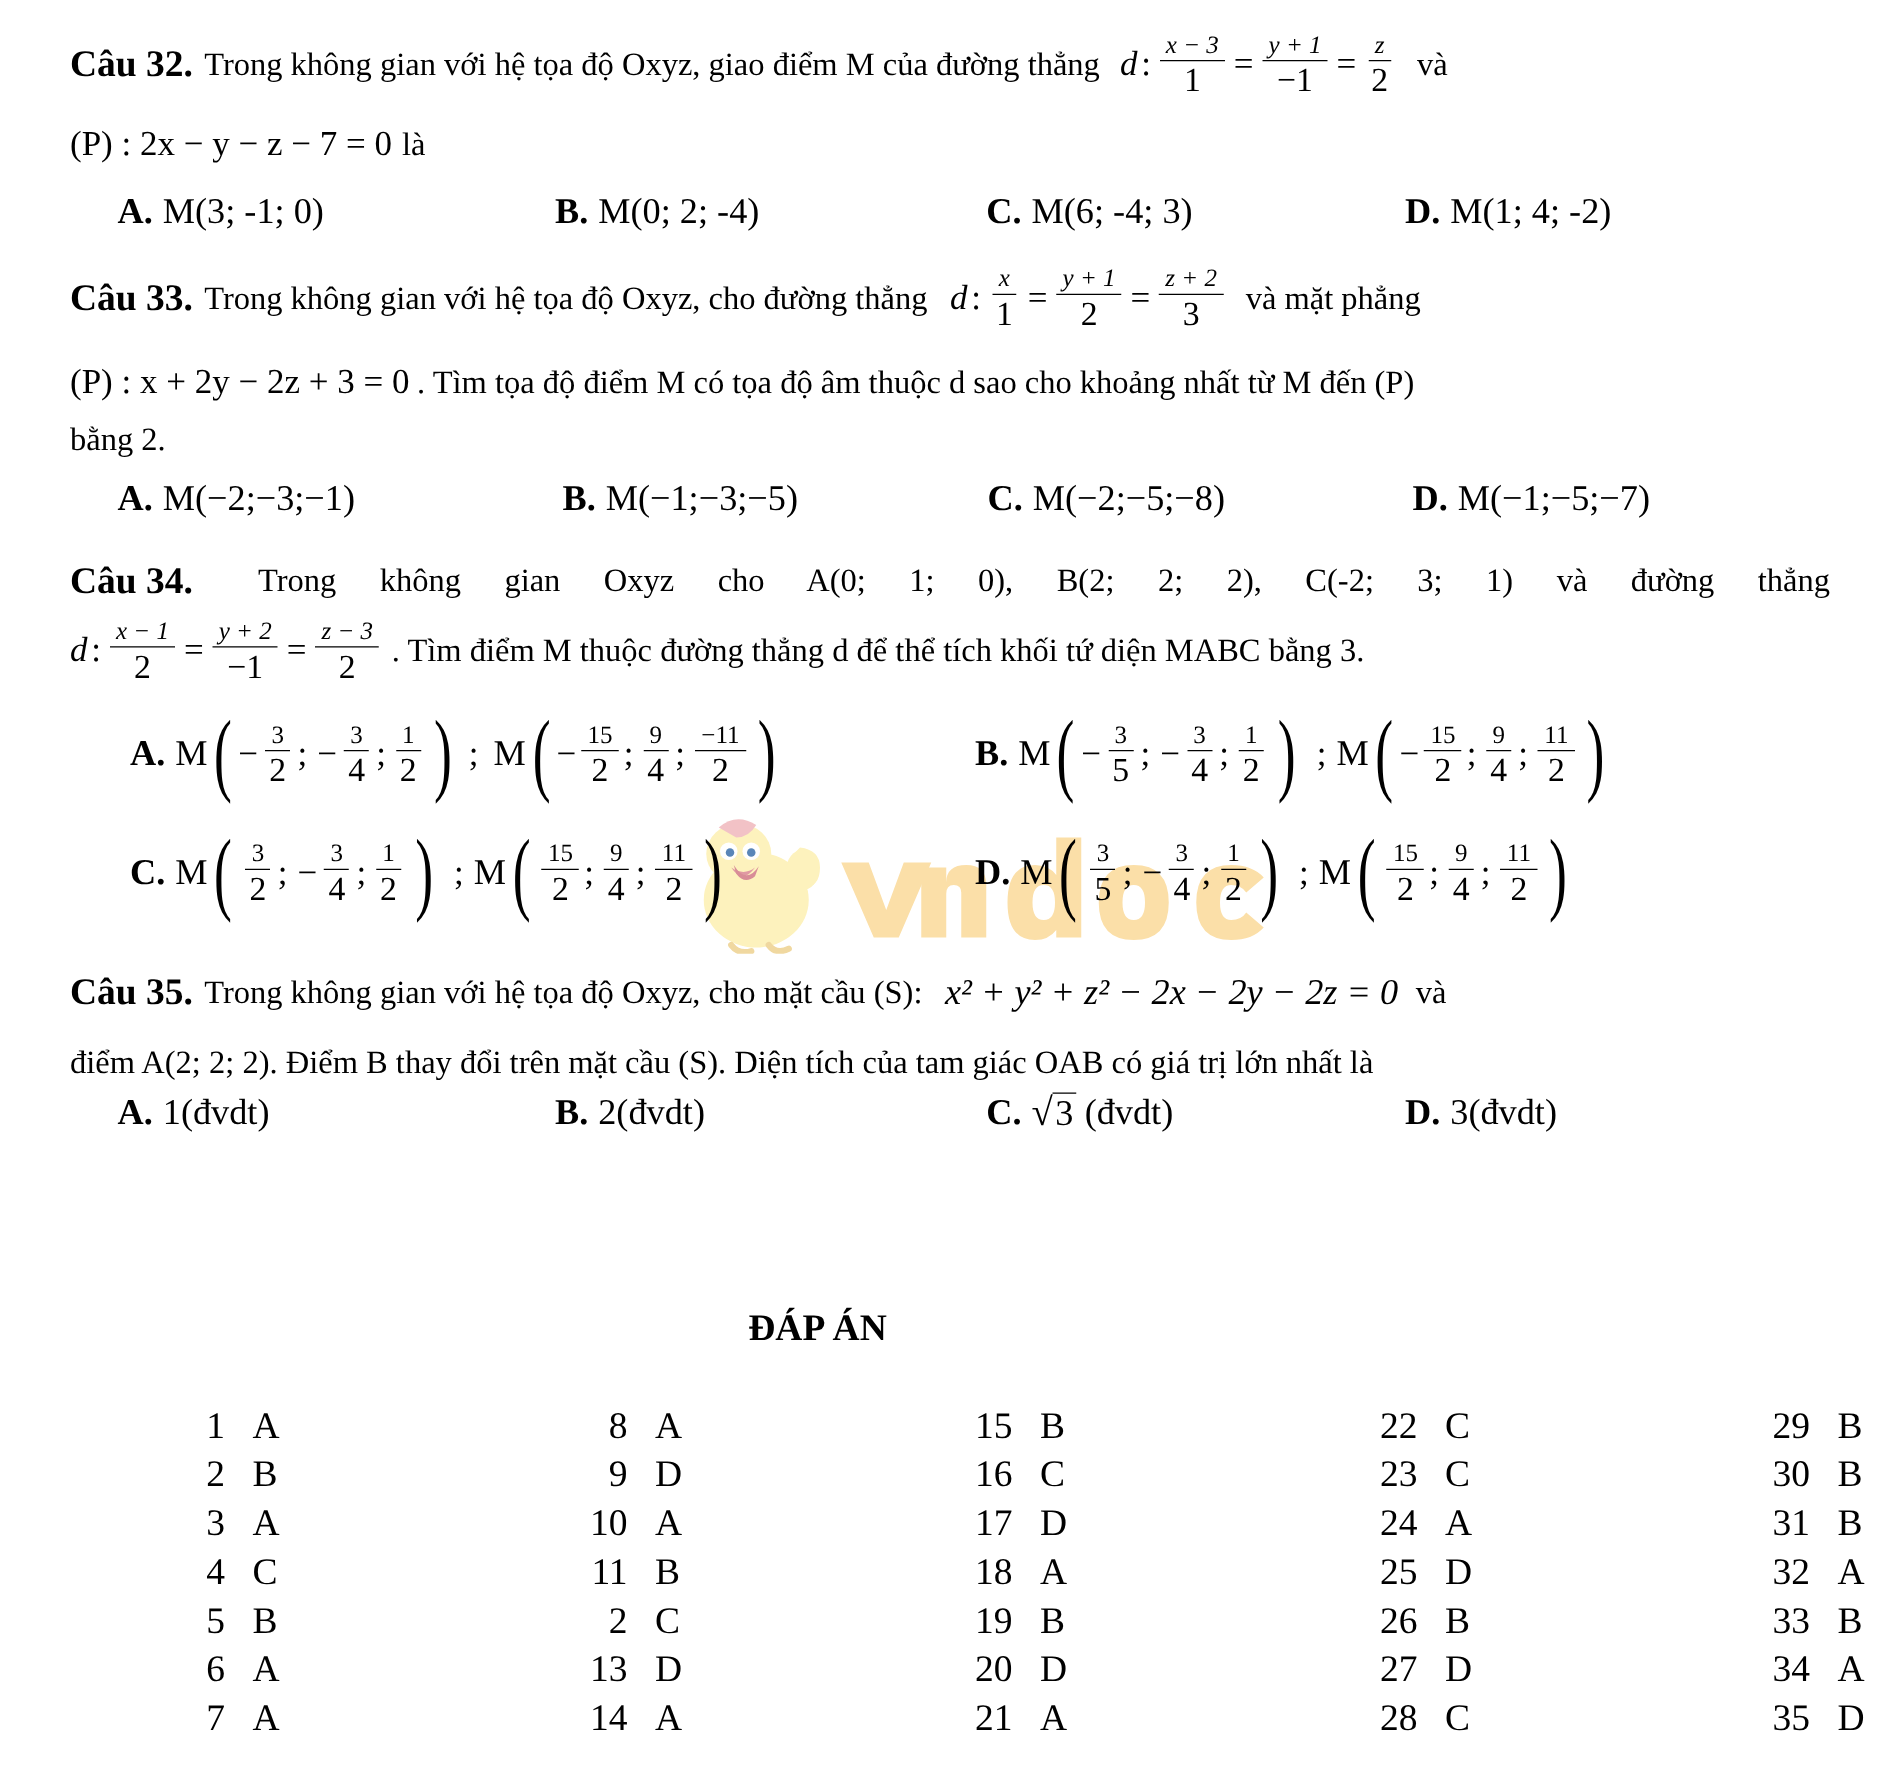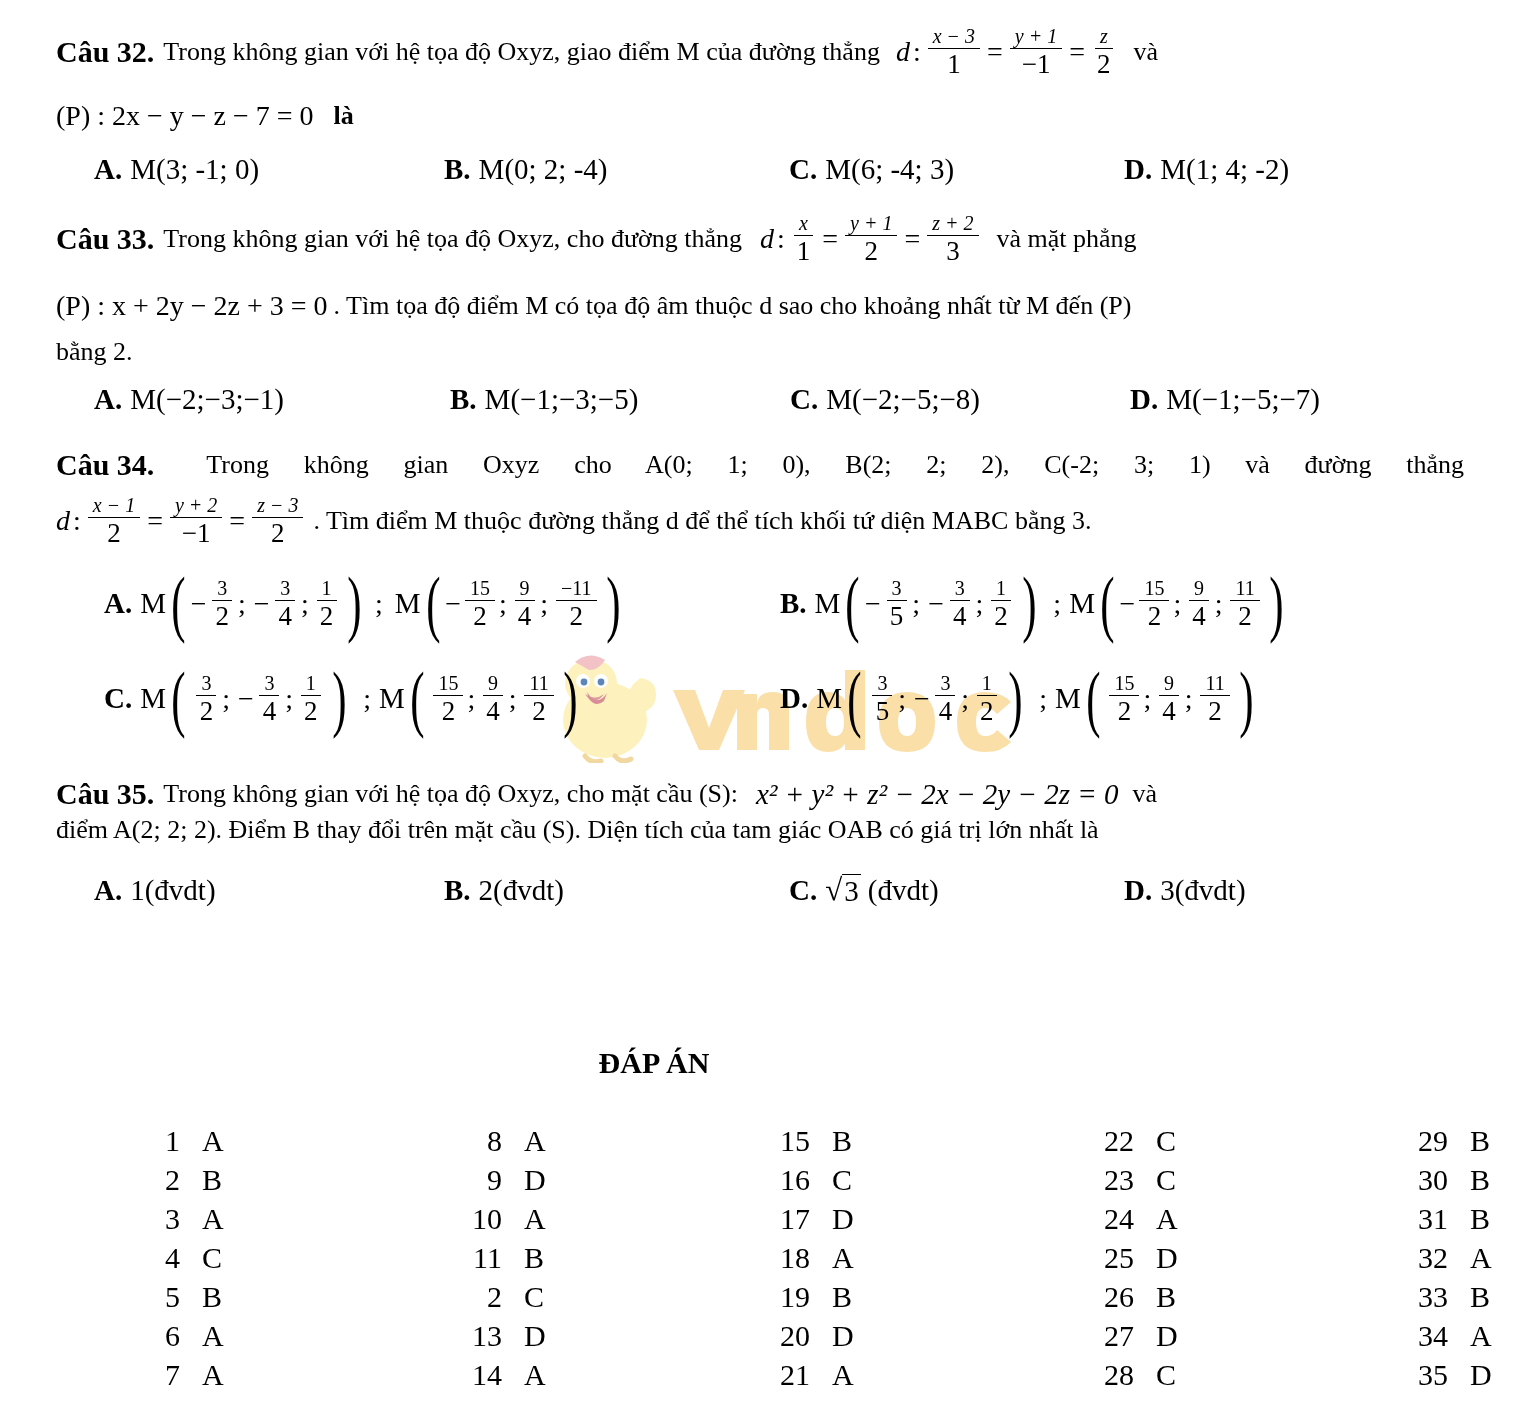--- a/index.html
+++ b/index.html
@@ -239,21 +239,21 @@
           <span class="den">2</span>
         </span>
       </span>
       <span class="txt" style="margin-left:14px;">và</span>
     </div>
   </div>
 
   <div class="qblock" style="top:100px;text-align:center;">
     <div class="line">
       <span class="math">(P) : 2x − y − z − 7 = 0</span>
-      <span class="txt" style="margin-left:20px;font-weight:bold;">là</span>
+      <span class="txt" style="margin-left:8px;">là</span>
     </div>
   </div>
 
   <div class="opts" style="top:153px;">
     <div class="opt" style="width:350px; padding-left:38px;">
       <span class="oplab">A.</span>
       <span>M(3; -1; 0)</span>
     </div>
     <div class="opt" style="width:345px;">
       <span class="oplab">B.</span>
@@ -532,21 +532,21 @@
 
   <div class="qblock" style="top:777px;">
     <div class="line">
       <span class="qlabel">Câu 35.</span>
       <span class="txt">Trong không gian với hệ tọa độ Oxyz, cho mặt cầu (S):</span>
       <span class="math mi" style="margin-left:18px; font-size:29px;">x² + y² + z² − 2x − 2y − 2z = 0</span>
       <span class="txt" style="margin-left:14px;">và</span>
     </div>
   </div>
 
-  <div class="qblock" style="top:815px;">
+  <div class="qblock" style="top:835px;">
     <div class="line">
       <span class="txt">điểm A(2; 2; 2). Điểm B thay đổi trên mặt cầu (S). Diện tích của tam giác OAB có giá trị lớn nhất là</span>
     </div>
   </div>
 
   <div class="opts" style="top:872px;">
     <div class="opt" style="width:350px; padding-left:38px;">
       <span class="oplab">A.</span>
       <span>1(đvdt)</span>
     </div>

